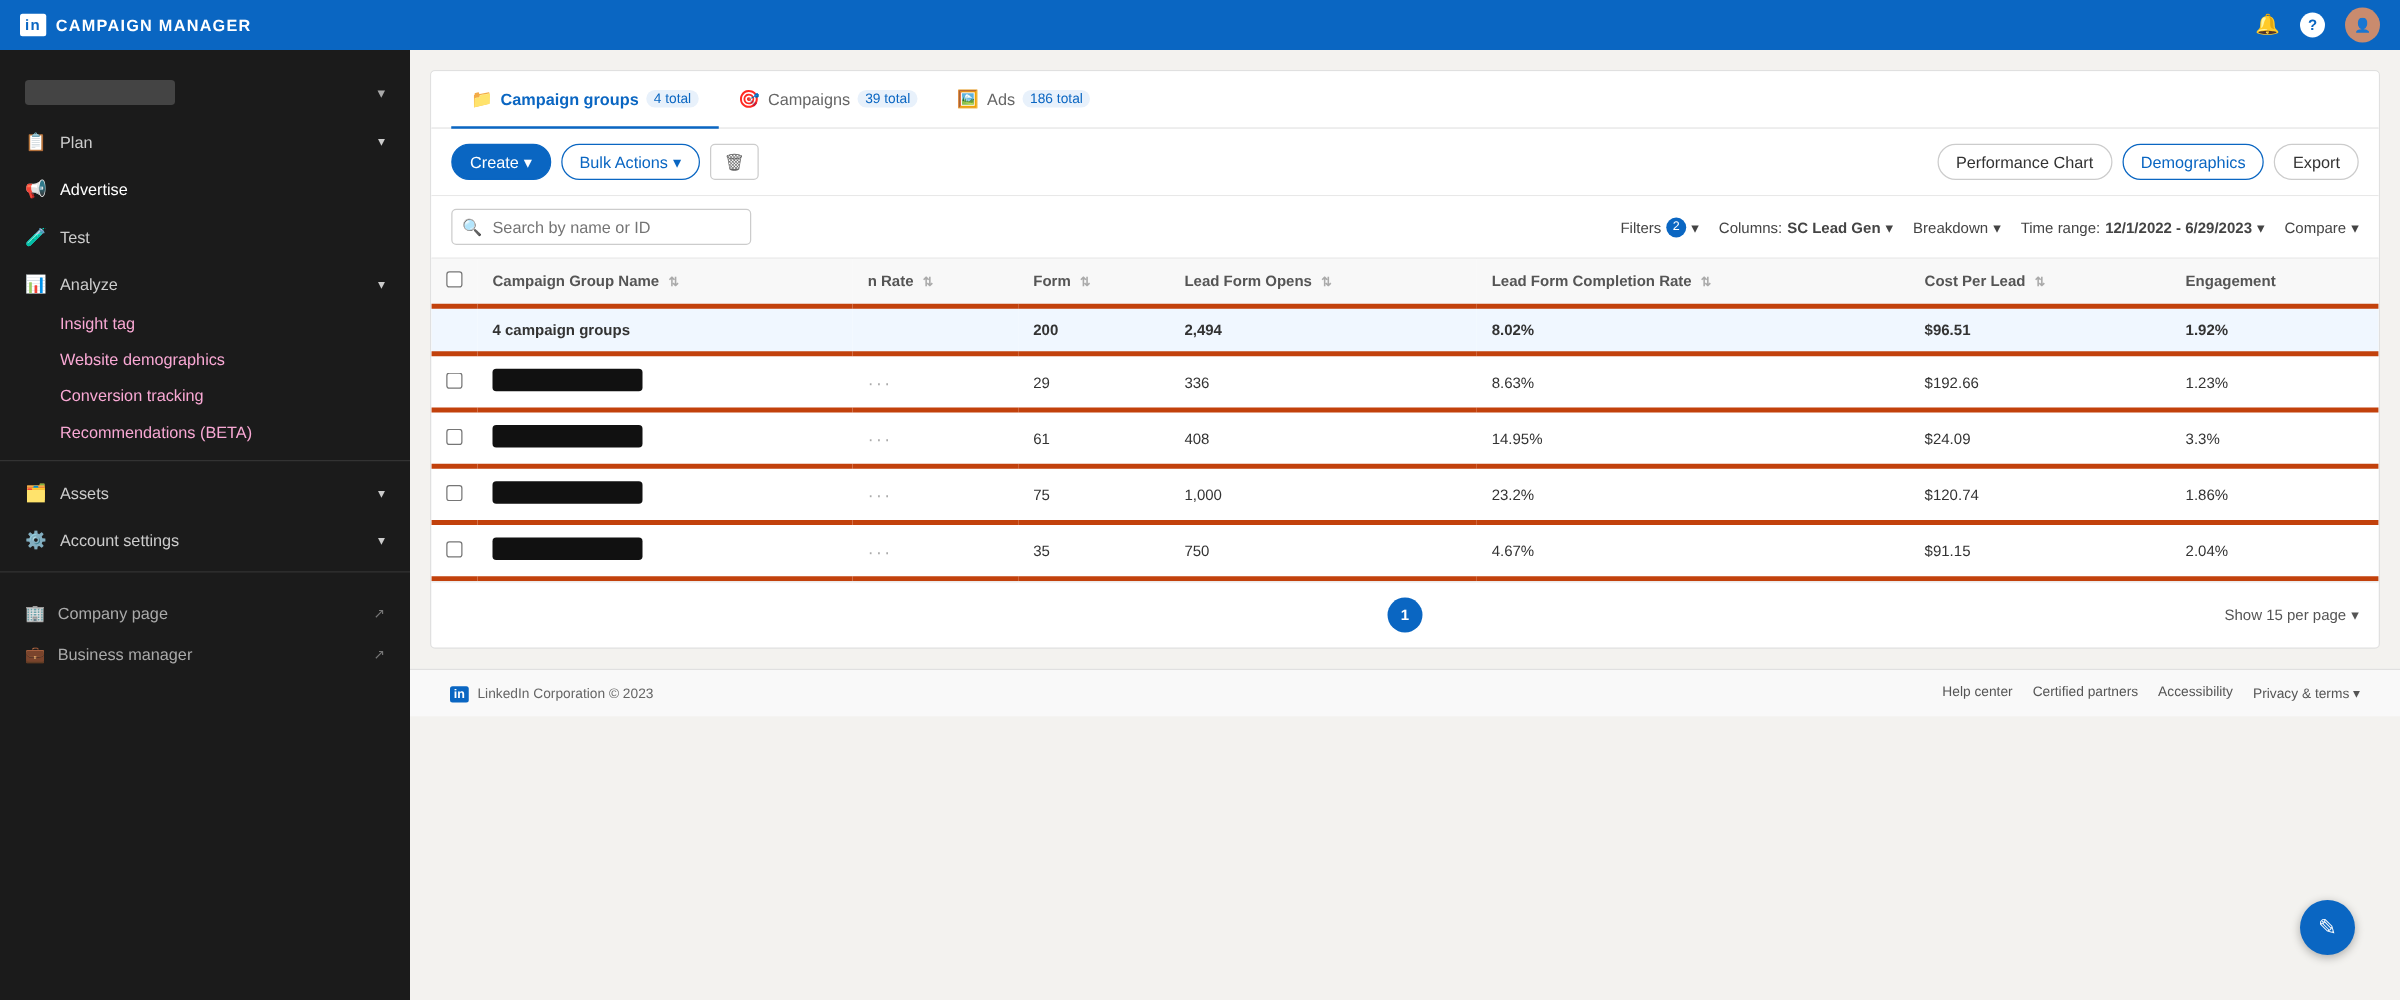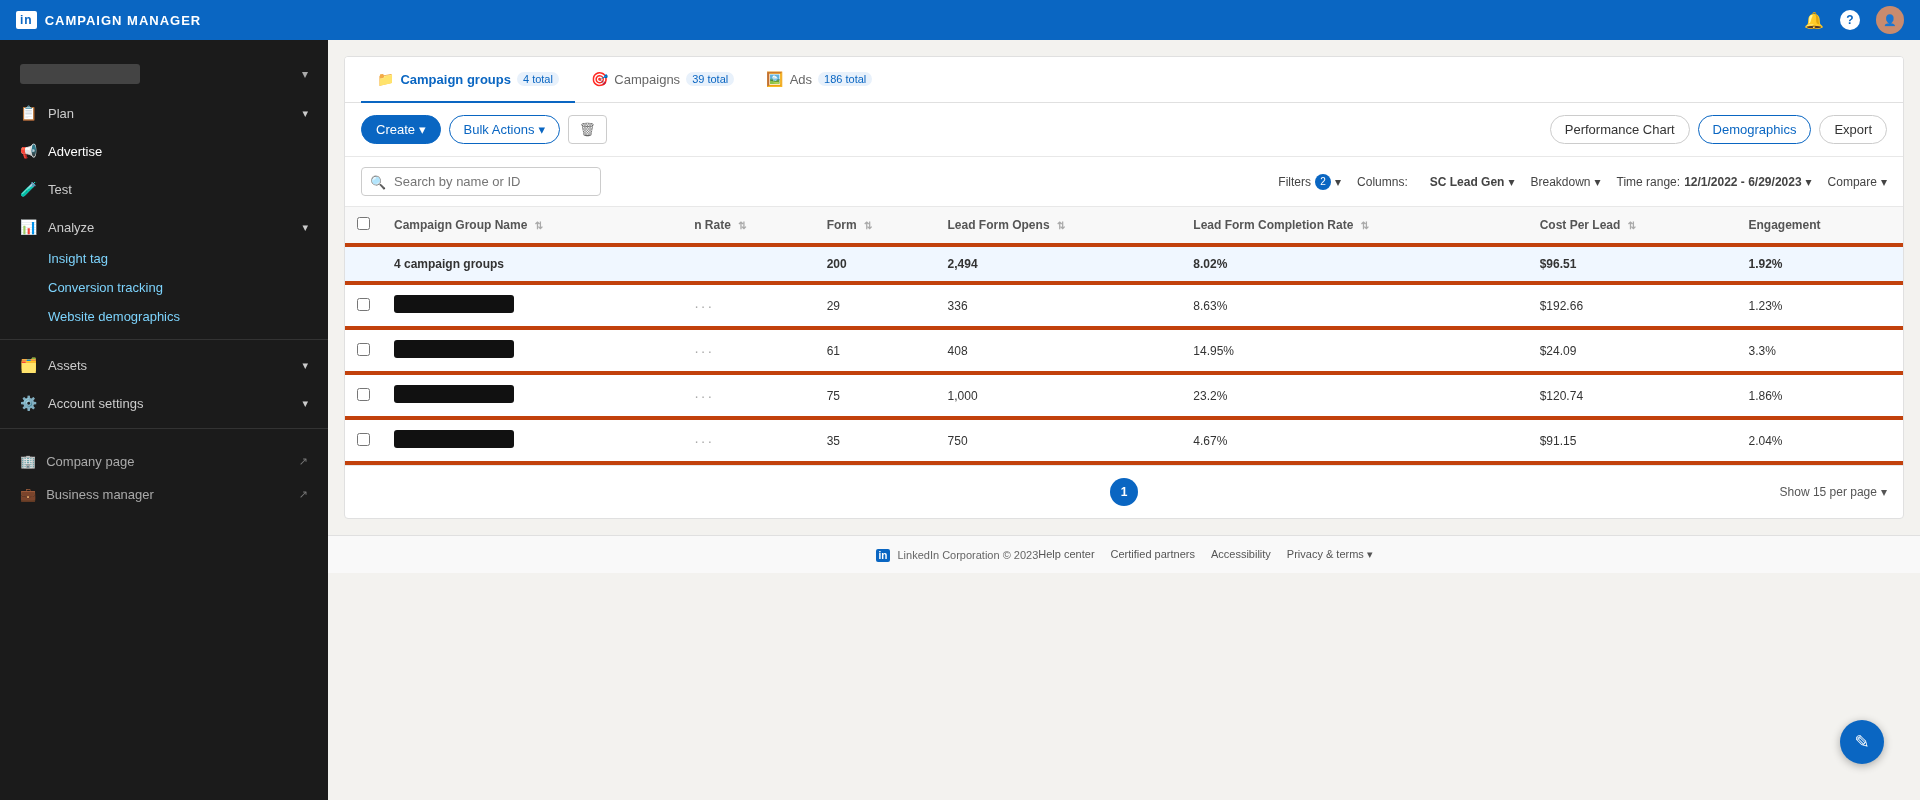--- a/index.html
+++ b/index.html
@@ -53,21 +53,21 @@
       cursor: pointer;
       font-size: 13px;
     }
     .sidebar-item.active { color: #fff; }
     .sidebar-item .icon { font-size: 14px; width: 18px; text-align: center; flex-shrink: 0; }
     .sidebar-item .chevron { margin-left: auto; font-size: 11px; }
 
     .sidebar-submenu { padding-left: 48px; }
     .sidebar-subitem {
       padding: 7px 36px 7px 0;
-      color: #7dd3fc;
+      color: #f9a8d4;
       cursor: pointer;
       font-size: 13px;
     }
 
     .sidebar-divider { height: 1px; background: #333; margin: 8px 0; }
 
     .sidebar-bottom { margin-top: 16px; }
     .sidebar-external {
       display: flex; align-items: center; gap: 10px;
       padding: 9px 20px;
@@ -222,21 +222,21 @@
       background: #0a66c2;
       font-weight: 600;
     }
     .per-page { position: absolute; right: 16px; font-size: 12px; color: #555; display: flex; align-items: center; gap: 4px; cursor: pointer; }
 
     
     .footer {
       padding: 12px 32px;
       display: flex;
       align-items: center;
-      justify-content: center;
+      justify-content: space-between;
       font-size: 11px;
       color: #666;
       border-top: 1px solid #e0e0e0;
       background: #f9f9f9;
     }
     .footer-links { display: flex; gap: 16px; }
     .footer-link { cursor: pointer; color: #555; }
     .li-logo-sm { background: #0a66c2; color: #fff; font-weight: 900; font-size: 10px; padding: 1px 3px; border-radius: 2px; margin-right: 4px; }
 
     
@@ -310,24 +310,27 @@
       <div class="sidebar-item">
         <span class="icon">📊</span>
         <span>Analyze</span>
         <span class="chevron">▾</span>
       </div>
       <div class="sidebar-submenu">
         <div class="sidebar-subitem">
           <span>Insight tag</span>
         </div>
         <div class="sidebar-subitem">
+          <span>Website demographics</span>
+        </div>
+        <div class="sidebar-subitem">
           <span>Conversion tracking</span>
         </div>
         <div class="sidebar-subitem">
-          <span>Website demographics</span>
+          <span>Recommendations (BETA)</span>
         </div>
       </div>
     </div>
 
     <div class="sidebar-divider"></div>
 
     <div class="sidebar-section">
       <div class="sidebar-item">
         <span class="icon">🗂️</span>
         <span>Assets</span>
@@ -414,21 +417,21 @@
 
         <div class="filter-controls">
           <div class="filter-btn">
             <span>Filters</span>
             <span class="filter-badge">2</span>
             <span>▾</span>
           </div>
 
           <div class="filter-btn">
             <span>Columns:</span>
-            <span style="font-weight:600;margin-left:18px;">SC Lead Gen</span>
+            <span style="font-weight:600;">SC Lead Gen</span>
             <span>▾</span>
           </div>
 
           <div class="filter-btn">
             <span>Breakdown</span>
             <span>▾</span>
           </div>
 
           <div class="filter-btn">
             <span>Time range:</span>

